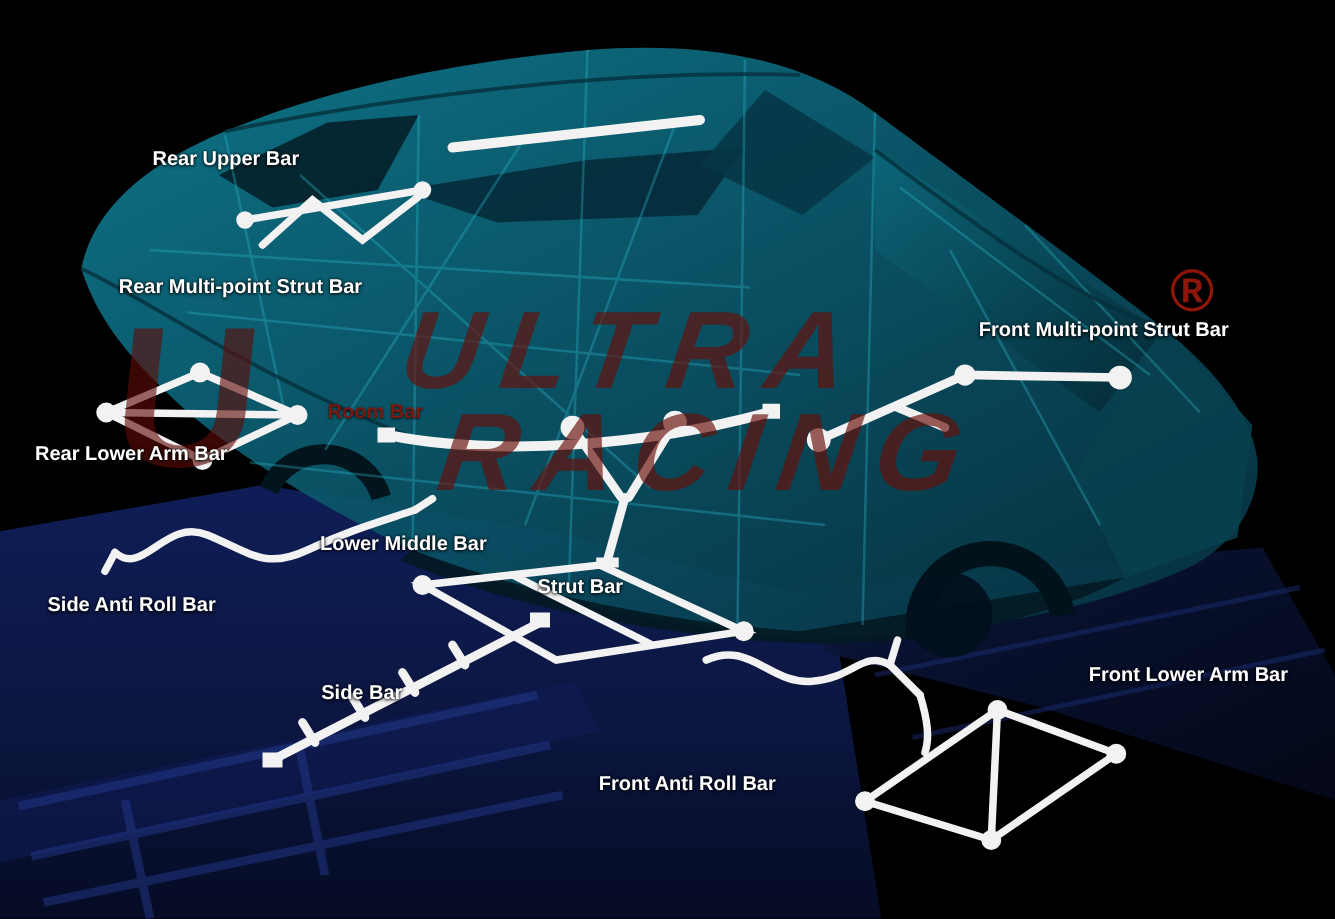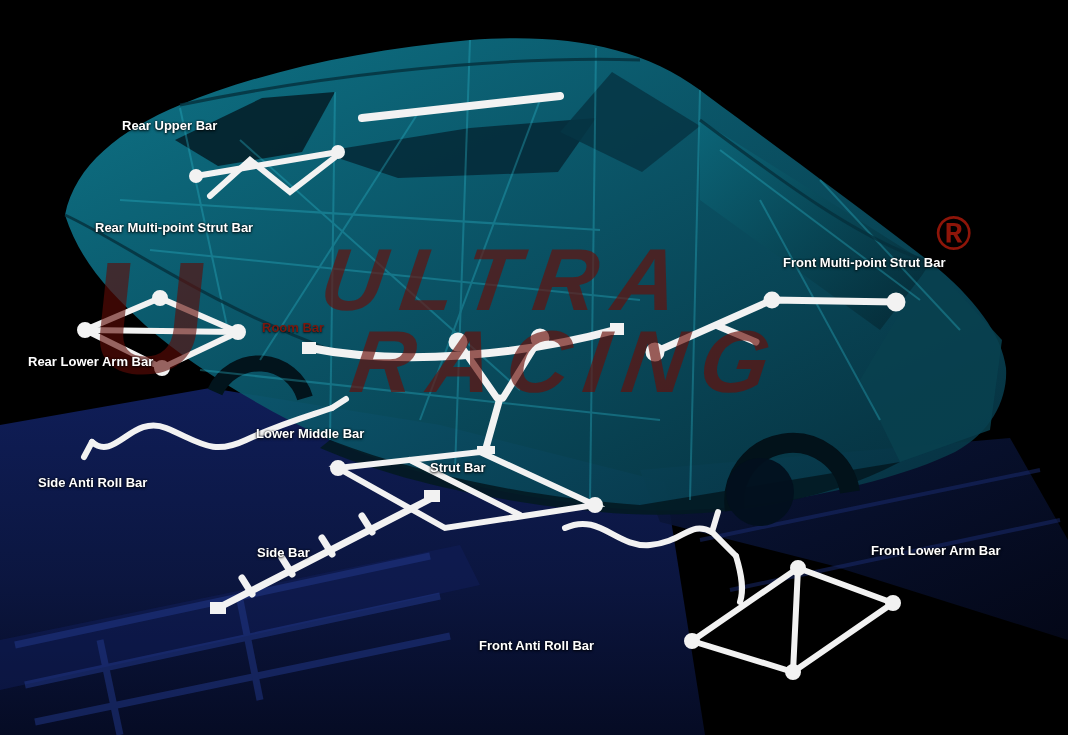--- a/index.html
+++ b/index.html
@@ -8,39 +8,39 @@
     width:1068px;height:735px;
     background:#000;
     overflow:hidden;
     font-family:"Liberation Sans",sans-serif;
   }
   .scene svg{position:absolute;left:0;top:0;}
   .label{
     position:absolute;
     color:#ffffff;
     font-weight:bold;
-    font-size:13px;
+    font-size:16px;
     line-height:1.1;
     white-space:nowrap;
     text-shadow:0 1px 3px rgba(0,0,0,.9), 0 0 2px rgba(0,0,0,.9);
     z-index:30;
   }
   .label.room{color:#7a190f;text-shadow:0 1px 2px rgba(0,0,0,.8);}
   
   .l-rear-upper{left:122px;top:119px;}
   .l-rear-multi{left:95px;top:221px;}
   .l-front-multi{left:783px;top:256px;}
   .l-room{left:262px;top:321px;}
   .l-rear-lower-arm{left:28px;top:355px;}
   .l-lower-middle{left:256px;top:427px;}
   .l-fender{left:430px;top:461px;}
   .l-rear-arb{left:38px;top:476px;}
-  .l-front-lower-arm{left:830px;top:544px;padding-left:41px;}
+  .l-front-lower-arm{left:830px;top:532px;padding-left:41px;}
   .l-side{left:257px;top:546px;}
-  .l-front-arb{left:479px;top:639px;}
+  .l-front-arb{left:479px;top:619px;}
 
   
   .watermark{position:absolute;z-index:20;color:rgba(110,14,8,.72);font-weight:bold;pointer-events:none;}
   .wm-emblem{
     left:92px;top:238px;
     font-size:160px;line-height:1;
     transform:skewX(-6deg);
     color:rgba(96,12,7,.62);
   }
   .wm-line1{

